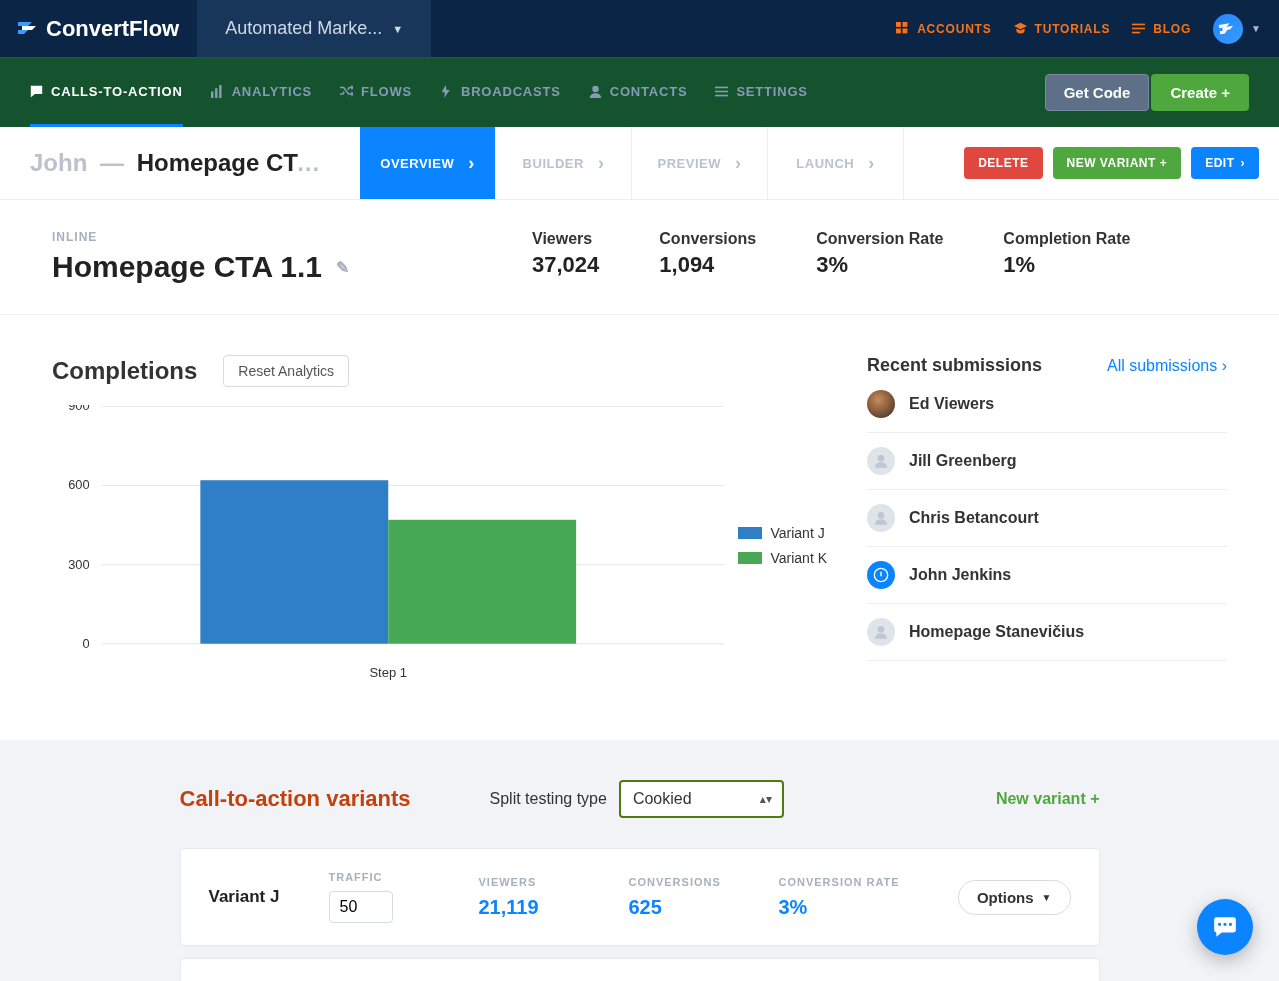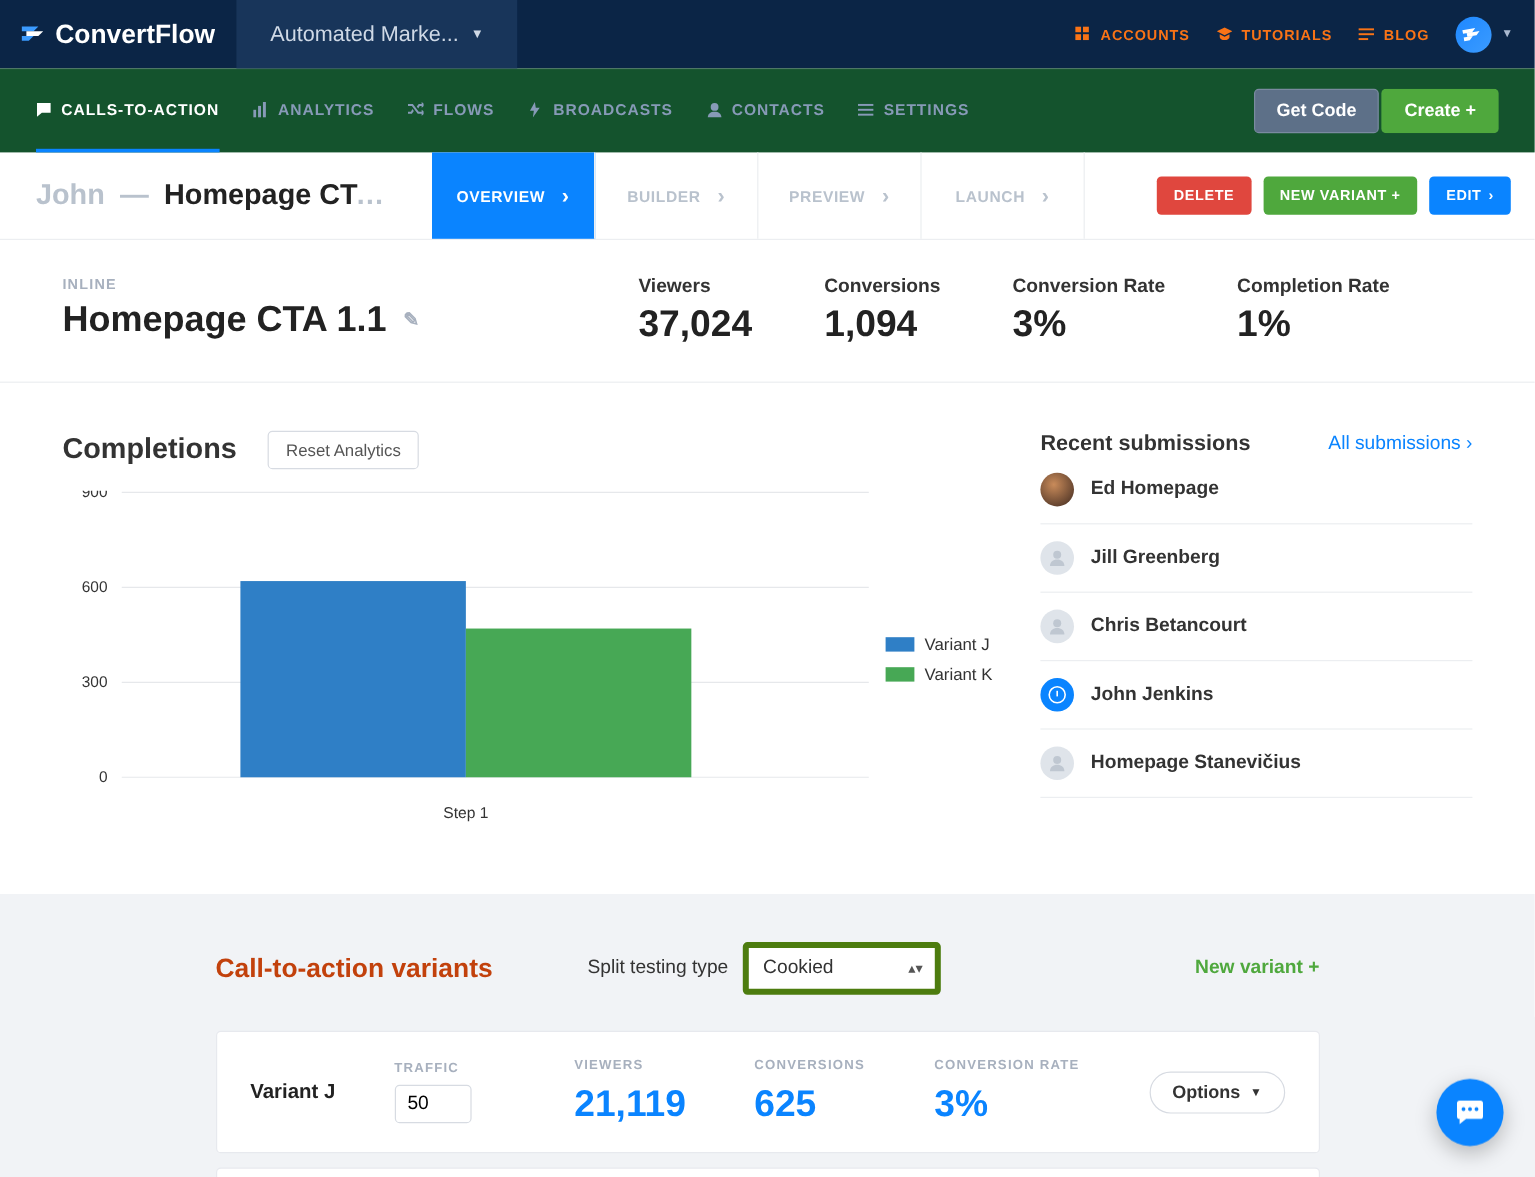--- a/index.html
+++ b/index.html
@@ -36,21 +36,21 @@
 .btn-success { background: #4fa83d; color: #fff; font-size: 12px; font-weight: 700; letter-spacing: .5px; padding: 9px 14px; border-radius: 4px; cursor: pointer; border: none; }
 .btn-primary { background: #0a84ff; color: #fff; font-size: 12px; font-weight: 700; letter-spacing: .5px; padding: 9px 14px; border-radius: 4px; cursor: pointer; border: none; display: inline-flex; align-items: center; gap: 6px; }
 
 .stats-strip { display: flex; padding: 30px 52px; border-bottom: 1px solid #eceef1; align-items: flex-start; }
 .cta-edit { flex: 0 0 480px; }
 .cta-type { font-size: 12px; color: #a7b0be; font-weight: 700; letter-spacing: 1px; }
 .cta-name { font-size: 30px; font-weight: 700; color: #222; margin-top: 6px; display: flex; align-items: center; gap: 14px; }
 .pencil-icon { font-size: 16px; color: #a7b0be; cursor: pointer; }
 .stat { margin-right: 60px; }
 .stat-label { font-size: 16px; font-weight: 600; color: #333; }
-.stat-value { font-size: 31px; font-weight: 700; margin-top: 4px; color: #222; }
+.stat-value { font-size: 22px; font-weight: 700; margin-top: 4px; color: #222; }
 
 .mid { display: flex; padding: 40px 52px 60px; gap: 40px; }
 .comp-panel { flex: 1; }
 .comp-head { display: flex; align-items: center; gap: 26px; margin-bottom: 18px; }
 .comp-head h2 { font-size: 24px; font-weight: 700; }
 .btn-reset { background: #fff; border: 1px solid #d7dbe2; border-radius: 4px; padding: 7px 14px; font-size: 14px; color: #555; cursor: pointer; }
 .chart-box { display: flex; gap: 14px; }
 .chart-svg-wrap { flex: 1; }
 .legend { display: flex; flex-direction: column; gap: 9px; margin-top: 120px; font-size: 14px; }
 .legend-item { display: flex; align-items: center; gap: 8px; }
@@ -65,29 +65,29 @@
 .sub-avatar { width: 28px; height: 28px; border-radius: 50%; background: #dfe4ea; display: flex; align-items: center; justify-content: center; flex-shrink: 0; }
 .sub-avatar.photo { background: radial-gradient(circle at 40% 35%, #c98b5a, #3d281f); }
 .sub-avatar.blue { background: #0a84ff; color: #fff; }
 .sub-name { font-size: 16px; font-weight: 600; color: #333; }
 
 .variants-section { background: #f1f3f6; padding: 40px 0 60px; }
 .variants-inner { max-width: 920px; margin: 0 auto; }
 .variants-head { display: flex; align-items: center; margin-bottom: 30px; }
 .variants-head h2 { font-size: 22px; font-weight: 700; color: #c2410c; flex: 0 0 310px; }
 .split-label { font-size: 16px; color: #333; margin-right: 12px; }
-.select-box { background: #fff; border: 5px solid #4d7c0f; border-radius: 4px; padding: 8px 28px 8px 12px; font-size: 16px; color: #333; position: relative; min-width: 165px; cursor: pointer; }
+.select-box { background: #fff; border: 2px solid #4d7c0f; border-radius: 4px; padding: 8px 28px 8px 12px; font-size: 16px; color: #333; position: relative; min-width: 165px; cursor: pointer; }
 .select-caret { position: absolute; right: 10px; top: 50%; transform: translateY(-50%); font-size: 12px; color: #555; }
 .new-variant { margin-left: auto; color: #4fa83d; font-weight: 700; font-size: 16px; cursor: pointer; }
 
 .variant-card { background: #fff; border-radius: 4px; padding: 22px 28px; display: flex; align-items: center; margin-bottom: 12px; border: 1px solid #e7e9ee; }
 .variant-name { font-size: 17px; font-weight: 700; color: #222; flex: 0 0 120px; }
 .variant-col { flex: 0 0 150px; }
 .variant-col-label { font-size: 11px; color: #a7b0be; font-weight: 700; letter-spacing: 1px; margin-bottom: 8px; }
-.variant-col-val { font-size: 31px; font-weight: 700; color: #0a84ff; }
+.variant-col-val { font-size: 20px; font-weight: 700; color: #0a84ff; }
 .traffic-input { border: 1px solid #d7dbe2; border-radius: 4px; padding: 6px 10px; width: 64px; font-size: 16px; }
 .options-btn { margin-left: auto; background: #fff; border: 1px solid #d7dbe2; border-radius: 20px; padding: 8px 18px; font-size: 15px; font-weight: 600; cursor: pointer; display: flex; align-items: center; gap: 8px; }
 
 .fab { position: fixed; right: 26px; bottom: 26px; width: 56px; height: 56px; border-radius: 50%; background: #0a84ff; display: flex; align-items: center; justify-content: center; cursor: pointer; box-shadow: 0 6px 18px rgba(0,0,0,0.25); }
 .fab svg { fill: #fff; }
 
 .icon-small { width: 13px; height: 13px; fill: currentColor; }
 </style>
 </head>
 <body>
@@ -286,21 +286,21 @@
   <div class="recent">
     <div class="recent-head">
       <h3>Recent submissions</h3>
       <span class="all-sub">
         <span>All submissions</span>&nbsp;›
       </span>
     </div>
     <div id="recent-list">
         <div class="sub-row">
           <div class="sub-avatar photo"></div>
-          <div class="sub-name">Ed Homepage</div>
+          <div class="sub-name">Ed Viewers</div>
         </div>
         <div class="sub-row">
           <div class="sub-avatar">
             <svg width="16" height="16" viewBox="0 0 24 24" fill="#bfc7d1">
               <circle cx="12" cy="8" r="5"></circle>
               <path d="M3 22c0-5 4-8 9-8s9 3 9 8z"></path>
             </svg>
           </div>
           <div class="sub-name">Jill Greenberg</div>
         </div>

